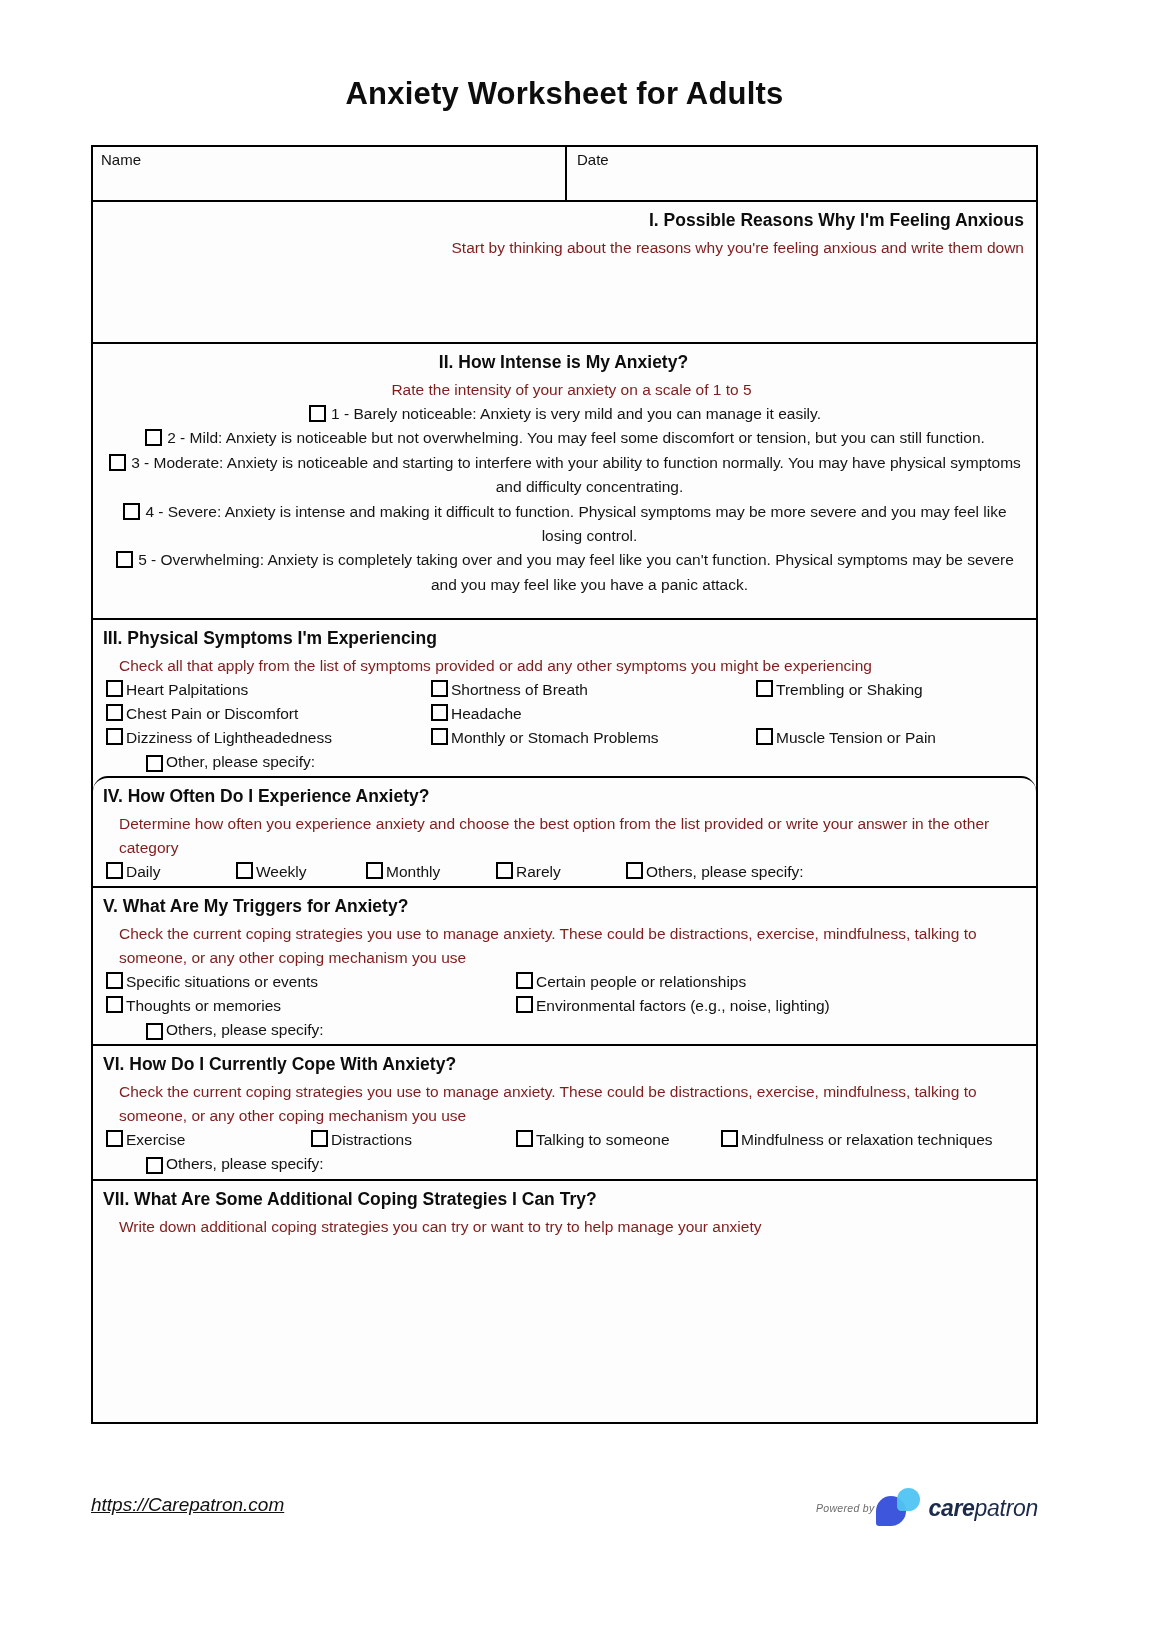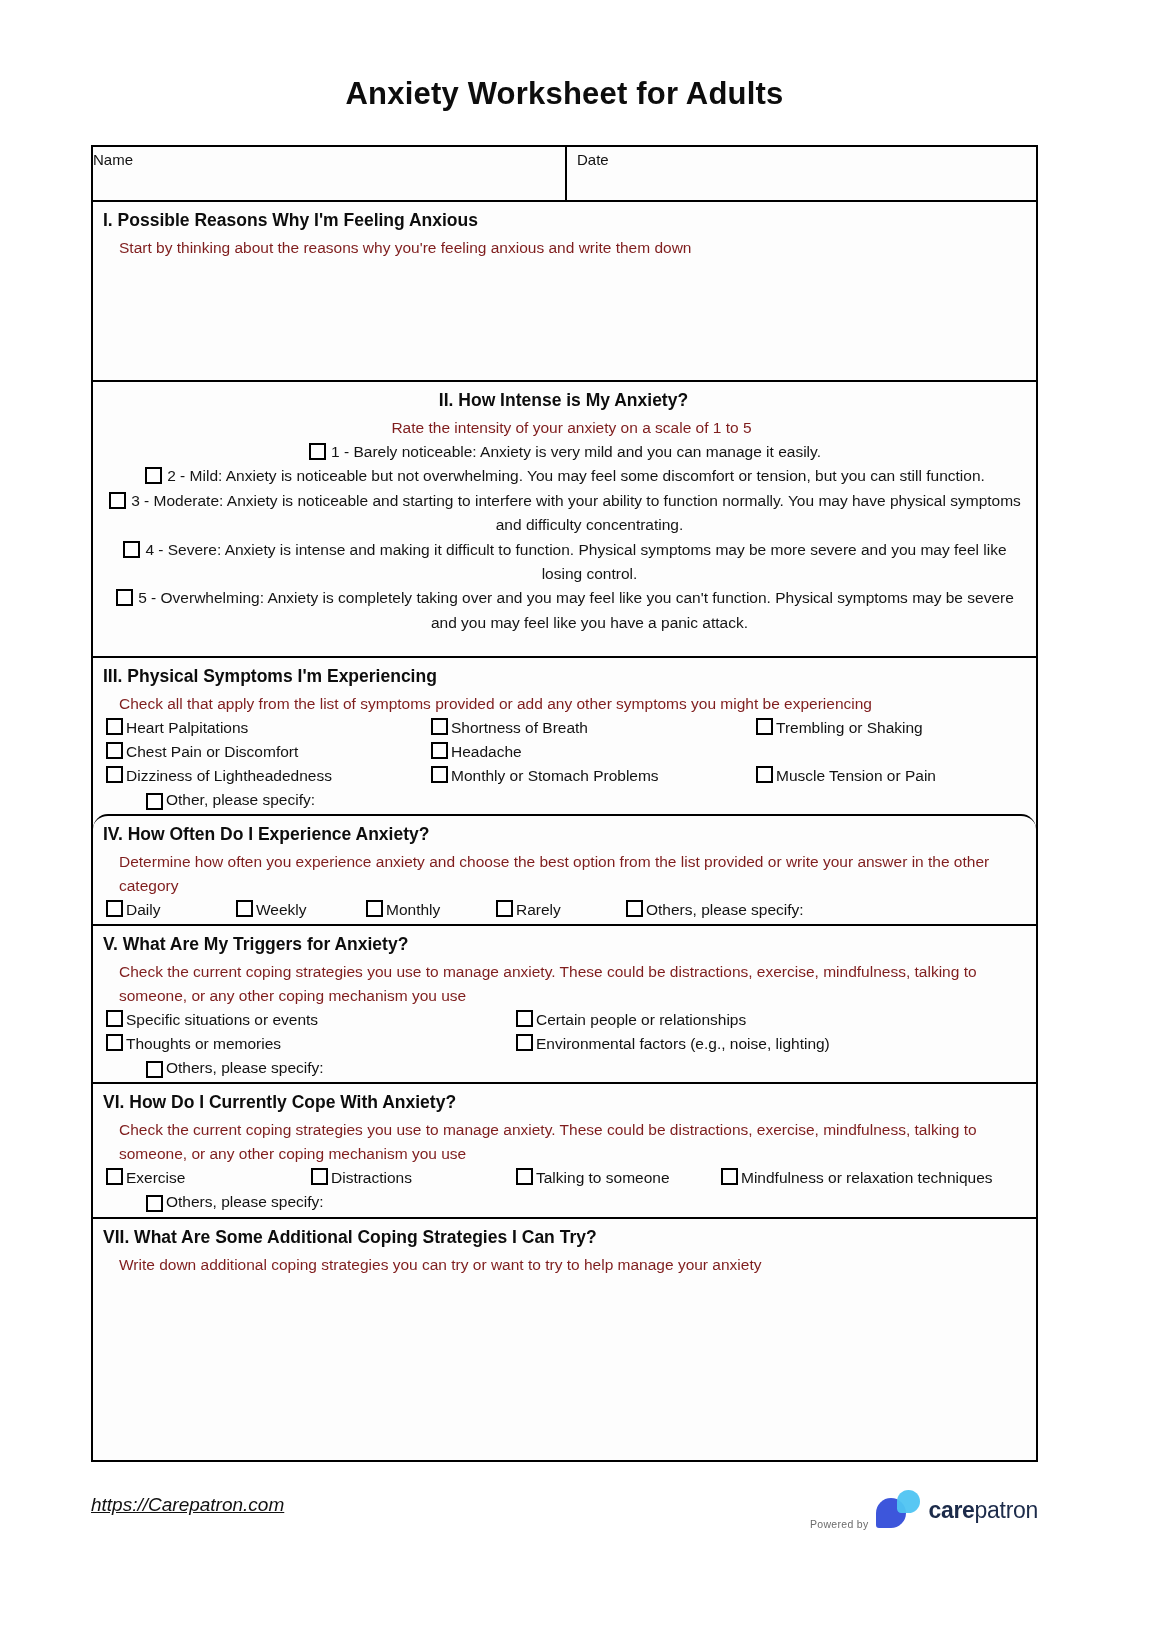--- a/index.html
+++ b/index.html
@@ -20,27 +20,27 @@
 
   .form-table {
     position: absolute; left: 91px; top: 145px; width: 947px;
     border: 2px solid #000; background: #fdfdfd;
   }
   .row { border-top: 2px solid #000; position: relative; }
   .row:first-child { border-top: none; }
 
   
   .r-namedate { height: 53px; display: flex; }
-  .cell-name { width: 474px; border-right: 2px solid #000; padding: 4px 0; }
+  .cell-name { width: 474px; border-right: 2px solid #000; padding: 4px 8px; }
   .cell-date { flex: 1; padding: 4px 10px; }
   .field-label { font-size: 15px; color: #111; }
 
   
   .section { padding: 6px 12px 0 8px; }
-  .r-s1 { height: 180px; }
+  .r-s1 { height: 142px; text-align: right; }
   .r-s2 { height: 276px; text-align: center; }
   .r-s3 { height: 158px; }
   .r-s4 { height: 110px; border-radius: 15px; }
   .r-s5 { height: 158px; }
   .r-s6 { height: 135px; }
   .r-s7 { height: 243px; }
 
   .sec-heading { font-size: 17.5px; font-weight: bold; color: #0d0d0d; margin: 2px 0 5px 2px; }
   .sec-desc { font-size: 15.5px; line-height: 24px; color: #7f1d1d; margin-left: 18px; }
 
@@ -71,21 +71,21 @@
   .r-s1 .writing-area { height: 120px; }
   .r-s7 .writing-area { height: 170px; }
 
   
   .footer-link {
     position: absolute; left: 91px; top: 1494px;
     font-size: 19px; color: #111; text-decoration: underline; font-style: italic;
   }
   .powered {
     position: absolute; top: 1486px; right: 138px;
-    display: flex; align-items: flex-end; gap: 8px; height: 44px;
+    display: flex; align-items: center; gap: 2px; height: 44px; font-style: italic;
   }
   .powered-by { font-size: 10.5px; color: #6b6b6b; letter-spacing: 0.3px; }
   .logo-lockup { display: flex; align-items: center; gap: 6px; }
   .logo-mark { position: relative; width: 46px; height: 40px; display: inline-block; }
   .bubble-left {
     position: absolute; left: 0; top: 8px; width: 30px; height: 30px;
     background: #3D56DB; border-radius: 15px 15px 15px 3px;
   }
   .bubble-right {
     position: absolute; right: 2px; top: 0; width: 23px; height: 23px;

